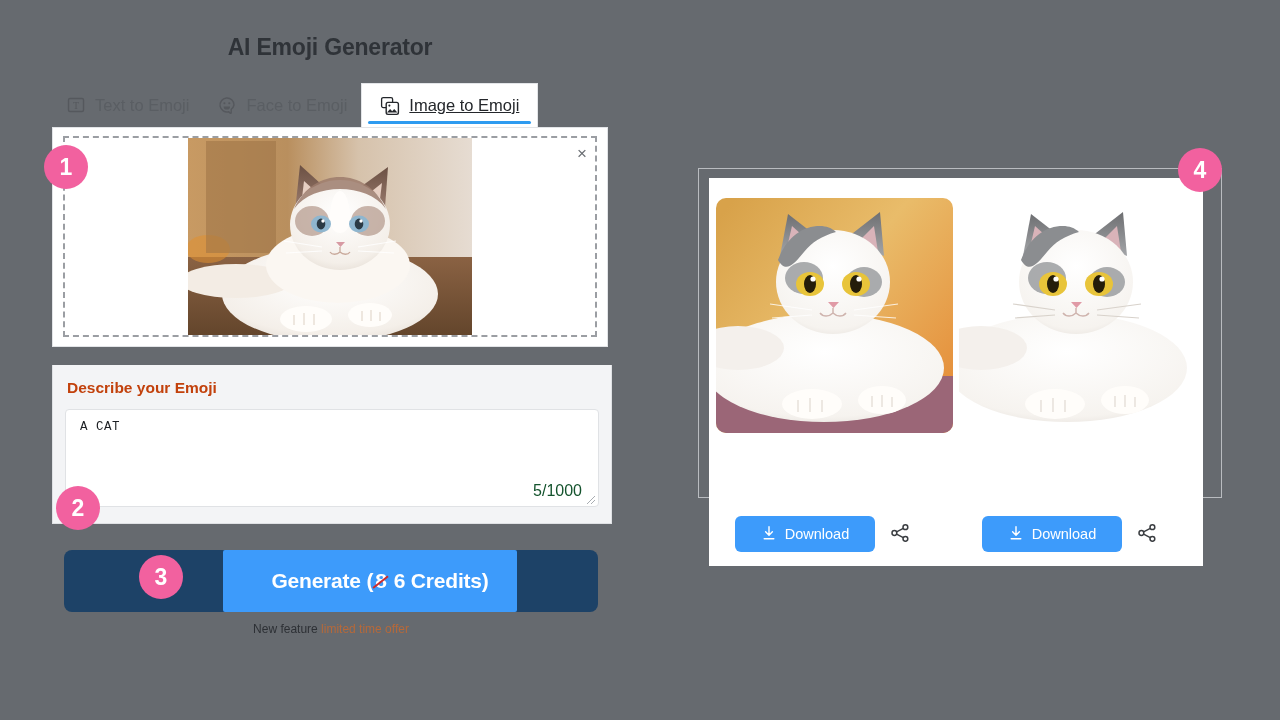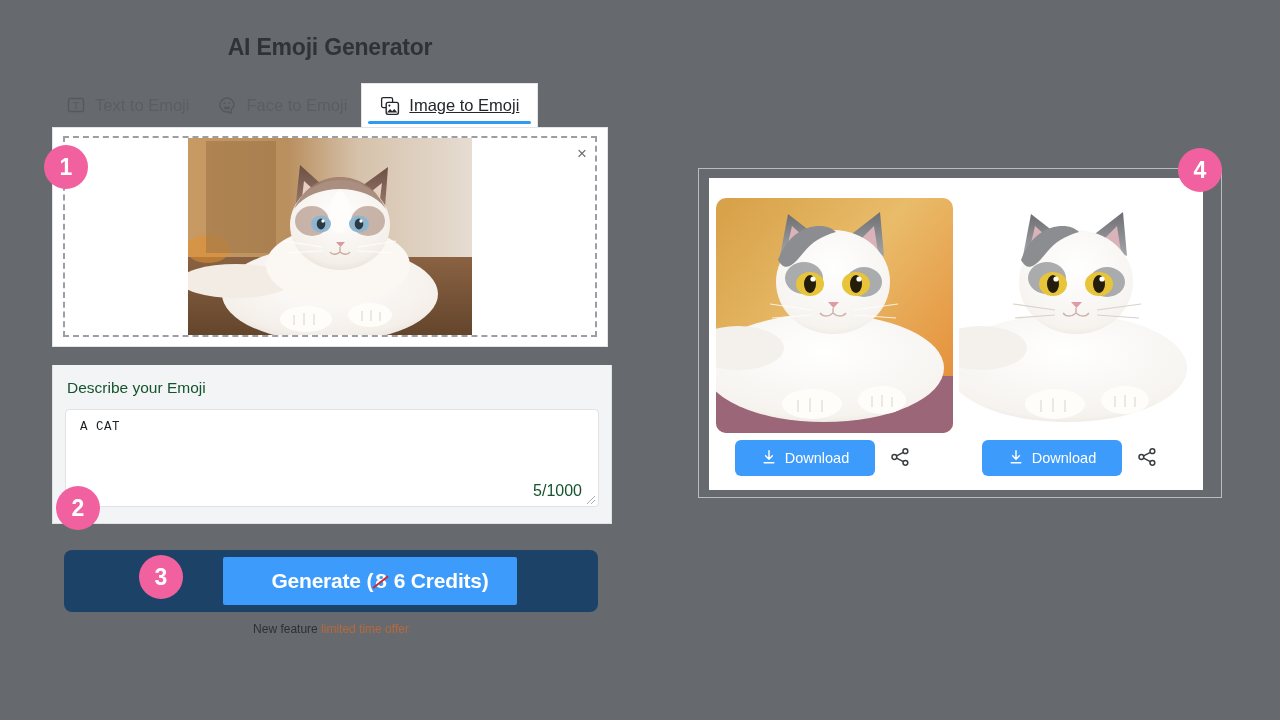--- a/index.html
+++ b/index.html
@@ -80,21 +80,21 @@
   
   #describe-panel {
     width:560px;
     background:#f3f4f6;
     border:1px solid #dfe1e4;
     border-top:none;
     padding:14px 12px 16px 12px;
     margin-top:18px;
   }
   #describe-label {
-    font-size:15.5px; font-weight:normal; color:#14532d;
+    font-size:15.5px; font-weight:bold; color:#c2410c;
     margin:0 0 12px 2px;
   }
   #prompt-wrap {
     position:relative;
     background:#ffffff;
     border:1px solid #e0e2e5;
     border-radius:4px;
     height:98px;
     padding:10px 14px;
   }
@@ -117,21 +117,21 @@
 
   
   #generate-shell {
     width:534px; margin:26px 0 0 12px;
     background:#1d4267; border-radius:8px;
     height:62px;
     display:flex; align-items:center; justify-content:center;
     position:relative;
   }
   #generate-button {
-    width:294px; height:48px;
+    width:294px; height:62px;
     background:#3d9bfb;
     border:none; border-radius:2px;
     color:#ffffff; font-size:21px; font-weight:bold;
     font-family:"Liberation Sans", sans-serif;
     cursor:pointer;
     display:flex; align-items:center; justify-content:center;
     gap:0px;
     letter-spacing:-0.2px;
     margin-left:78px;
     padding-left:26px;
@@ -150,21 +150,21 @@
 
   
   #results-panel {
     position:absolute; left:698px; top:168px;
     width:524px; height:330px;
     border:1px solid #b9bcc0;
     background:transparent;
   }
   #results-inner {
     position:absolute; left:10px; top:9px;
-    width:494px; height:312px;
+    width:494px; height:388px;
     background:#ffffff;
     display:flex;
   }
   .result-card { width:247px; position:relative; }
   .result-thumb {
     position:absolute; top:20px; width:237px; height:235px;
     border-radius:10px; overflow:hidden;
   }
   .result-card:nth-child(1) .result-thumb { left:7px; }
   .result-card:nth-child(2) .result-thumb { left:3px; border-radius:0; }

